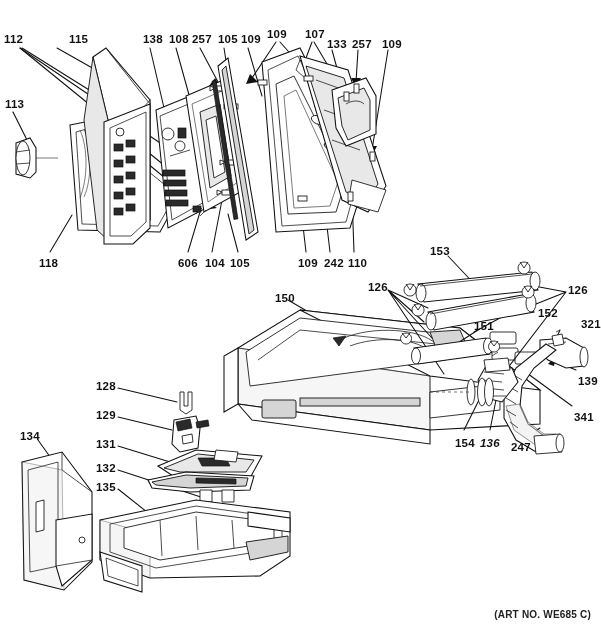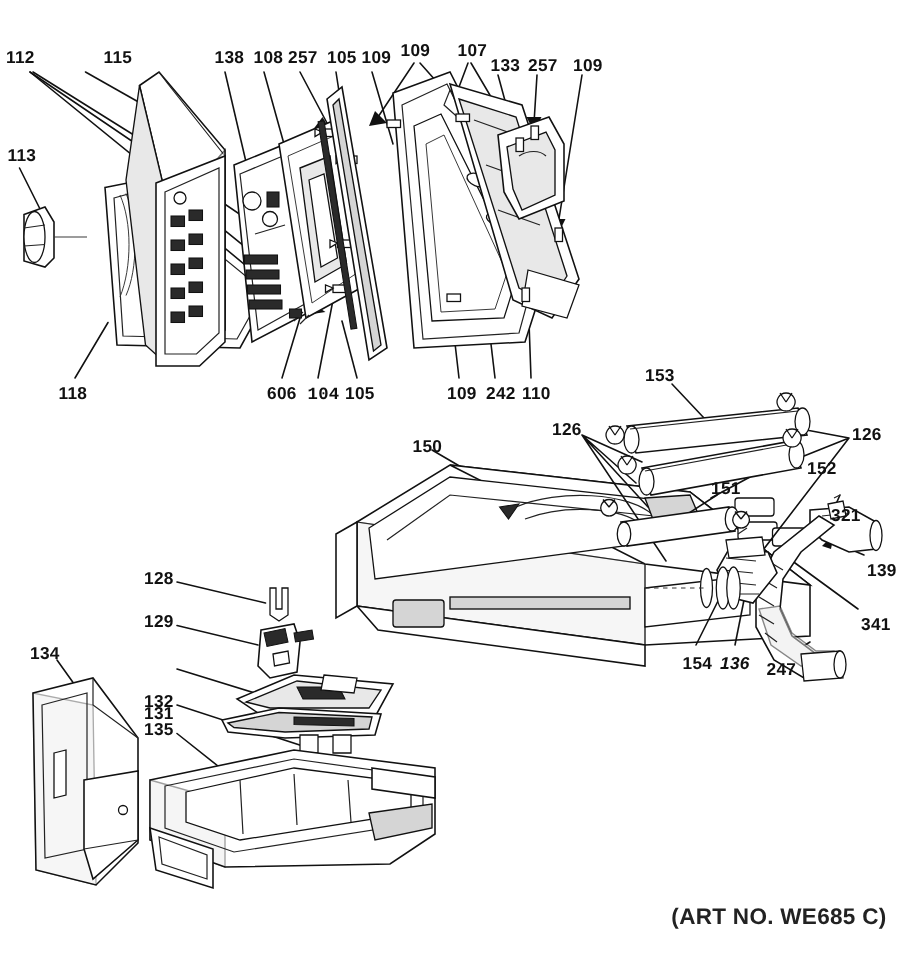--- a/index.html
+++ b/index.html
@@ -2,21 +2,21 @@
 <html><head>
 <meta charset="utf-8">
 <title>Parts Diagram</title>
 <style>
   html,body{margin:0;padding:0;background:#ffffff;}
   body{width:601px;height:640px;position:relative;overflow:hidden;
        font-family:"Liberation Sans", sans-serif;color:#000;}
   #diagram{position:absolute;left:0;top:0;width:601px;height:640px;}
   .cal{position:absolute;font-size:11.5px;font-weight:bold;color:#111;
        letter-spacing:.2px;white-space:nowrap;}
-  #artno{position:absolute;right:10px;bottom:20px;font-size:15px;
+  #artno{position:absolute;right:10px;bottom:20px;font-size:10px;
          font-weight:bold;color:#222;letter-spacing:.2px;}
   svg{display:block;}
   .ln{stroke:#111;stroke-width:1.05;fill:none;stroke-linecap:round;}
   .thin{stroke:#222;stroke-width:.8;fill:none;}
   .thin2{stroke:#333;stroke-width:.65;fill:none;}
   .wht{fill:#ffffff;stroke:#111;stroke-width:1.05;}
   .wht2{fill:#ffffff;stroke:#111;stroke-width:.85;}
   .shade{fill:#e8e8e8;stroke:#111;stroke-width:.9;}
   .shade2{fill:#d5d5d5;stroke:#111;stroke-width:.9;}
   .dark{fill:#2a2a2a;stroke:#111;stroke-width:.7;}
@@ -390,38 +390,38 @@
     <div class="cal" style="left: 169px; top: 33px;">108</div>
     <div class="cal" style="left: 192px; top: 33px;">257</div>
     <div class="cal" style="left: 218px; top: 33px;">105</div>
     <div class="cal" style="left: 241px; top: 33px;">109</div>
     <div class="cal" style="left: 267px; top: 28px;">109</div>
     <div class="cal" style="left: 305px; top: 28px;">107</div>
     <div class="cal" style="left: 327px; top: 38px;">133</div>
     <div class="cal" style="left: 352px; top: 38px;">257</div>
     <div class="cal" style="left: 382px; top: 38px;">109</div>
     <div class="cal" style="left: 178px; top: 257px;">606</div>
-    <div class="cal" style="left: 205px; top: 257px; font-family: Liberation Mono, monospace;">104</div>
+    <div class="cal" style="left: 205px; top: 257px;">104</div>
     <div class="cal" style="left: 230px; top: 257px;">105</div>
     <div class="cal" style="left: 298px; top: 257px;">109</div>
     <div class="cal" style="left: 324px; top: 257px; text-align: center;">242</div>
     <div class="cal" style="left: 348px; top: 257px;">110</div>
     <div class="cal" style="left: 430px; top: 245px;">153</div>
     <div class="cal" style="left: 368px; top: 281px;">126</div>
     <div class="cal" style="left: 568px; top: 284px;">126</div>
     <div class="cal" style="left: 498px; top: 307px; margin-left: 40px;">152</div>
     <div class="cal" style="left: 474px; top: 320px;">151</div>
     <div class="cal" style="left: 275px; top: 292px;">150</div>
-    <div class="cal" style="left: 554px; top: 318px; margin-top: 20px;">321</div>
+    <div class="cal" style="left: 581px; top: 318px;">321</div>
     <div class="cal" style="left: 578px; top: 375px;">139</div>
     <div class="cal" style="left: 574px; top: 411px;">341</div>
     <div class="cal" style="left: 455px; top: 437px;">154</div>
     <div class="cal" style="left: 480px; top: 437px; font-style: italic;">136</div>
     <div class="cal" style="left: 511px; top: 441px;">247</div>
     <div class="cal" style="left: 96px; top: 380px;">128</div>
     <div class="cal" style="left: 96px; top: 409px;">129</div>
-    <div class="cal" style="left: 96px; top: 438px; margin-top: 32px;">131</div>
+    <div class="cal" style="left: 96px; top: 438px;">131</div>
     <div class="cal" style="left: 96px; top: 462px;">132</div>
     <div class="cal" style="left: 96px; top: 481px;">135</div>
     <div class="cal" style="left: 20px; top: 430px;">134</div>
   </div>
 
 <div id="artno">(ART NO. WE685 C)</div>
 
 </body></html>

